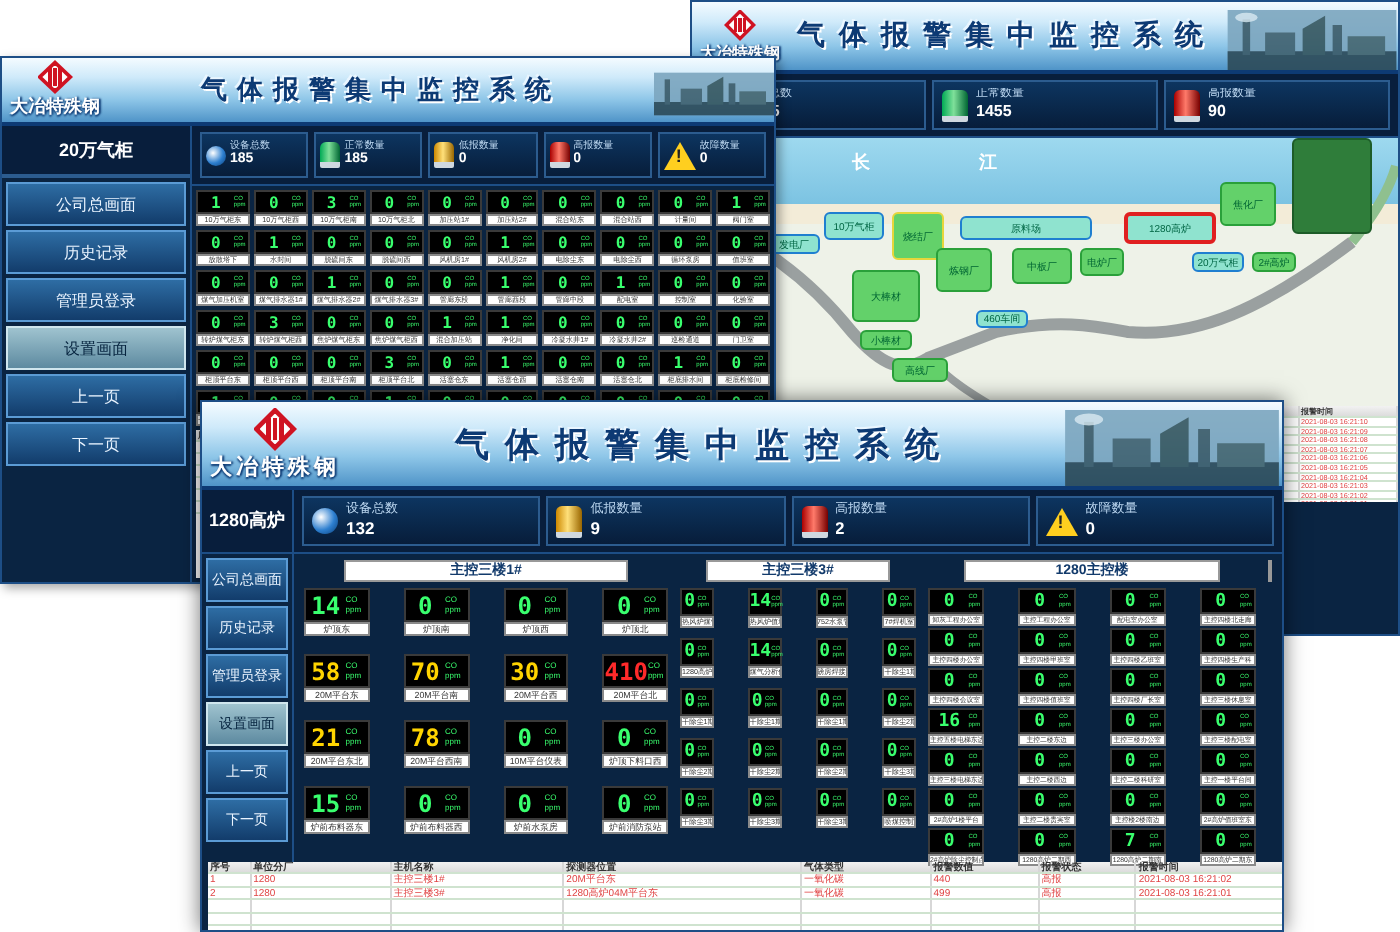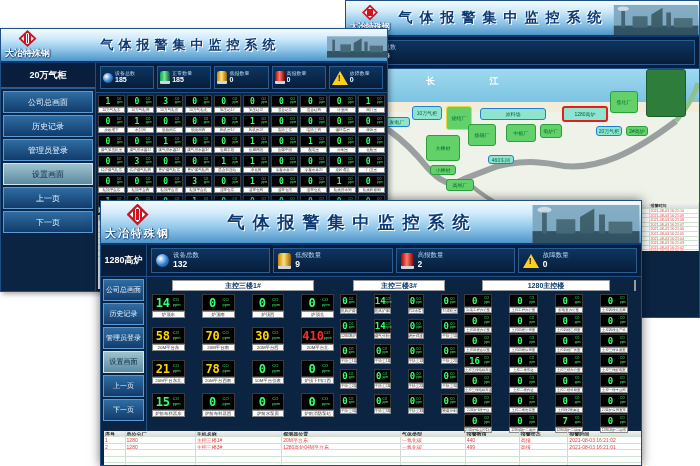--- a/index.html
+++ b/index.html
@@ -191,22 +191,36 @@
   <div class="statsbar">
 
       <div class="tile">
         <span class="ic" data-icon="device"></span>
         <span class="txt">
           <span class="lbl">设备总数</span>
           <span class="val">1495</span>
         </span>
       </div>
 
-
-
+      <div class="tile">
+        <span class="ic" data-icon="green"></span>
+        <span class="txt">
+          <span class="lbl">正常数量</span>
+          <span class="val">1455</span>
+        </span>
+      </div>
+
+
+      <div class="tile">
+        <span class="ic" data-icon="red"></span>
+        <span class="txt">
+          <span class="lbl">高报数量</span>
+          <span class="val">90</span>
+        </span>
+      </div>
     </div>
   <div class="map">
     <div class="sea"></div>
     <div class="shore"></div>
     <div class="river-label">长 江</div>
     <svg class="roads" width="355" height="134">
       <path d="M0,42 C30,47 60,72 80,97 C95,114 105,118 118,110 L152,97 C182,90 202,94 218,97 C252,100 285,86 330,52" stroke="#9aa0a0" stroke-width="6" fill="none"></path>
       <path d="M118,110 C130,122 140,128 150,134" stroke="#9aa0a0" stroke-width="4" fill="none"></path>
       <path d="M330,52 C340,40 348,28 352,14" stroke="#8fc08f" stroke-width="5" fill="none"></path>
     </svg>

